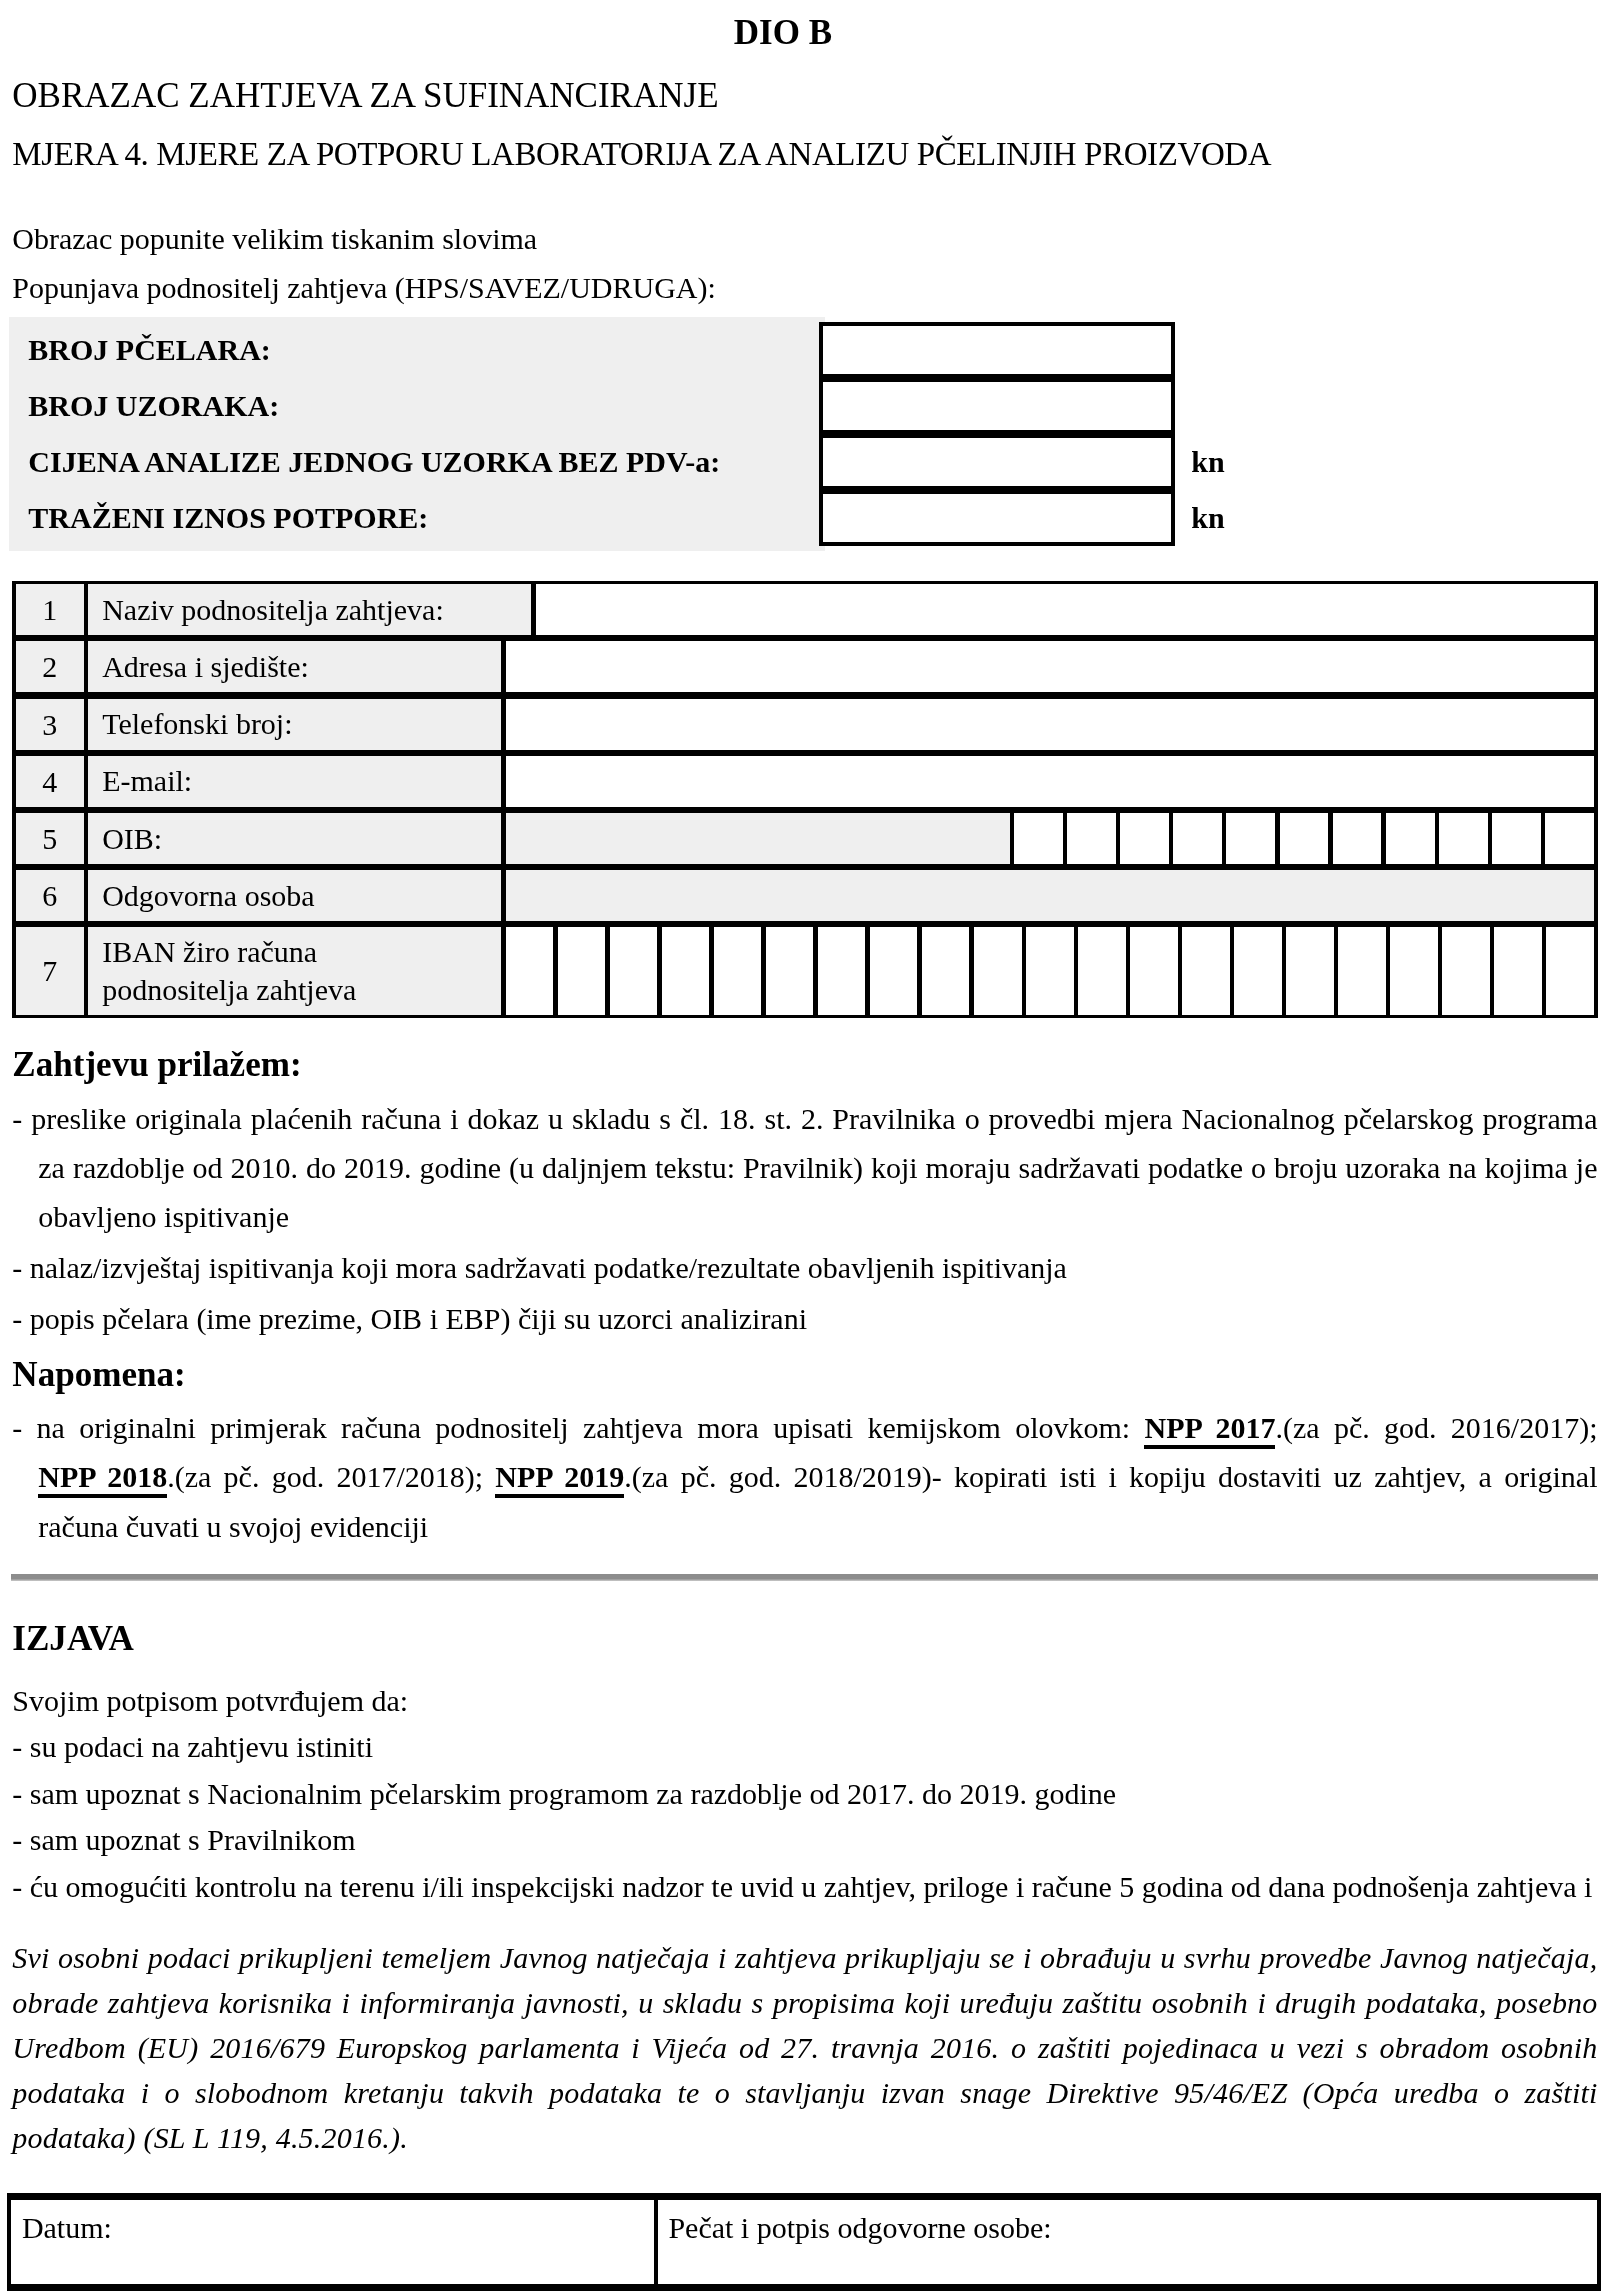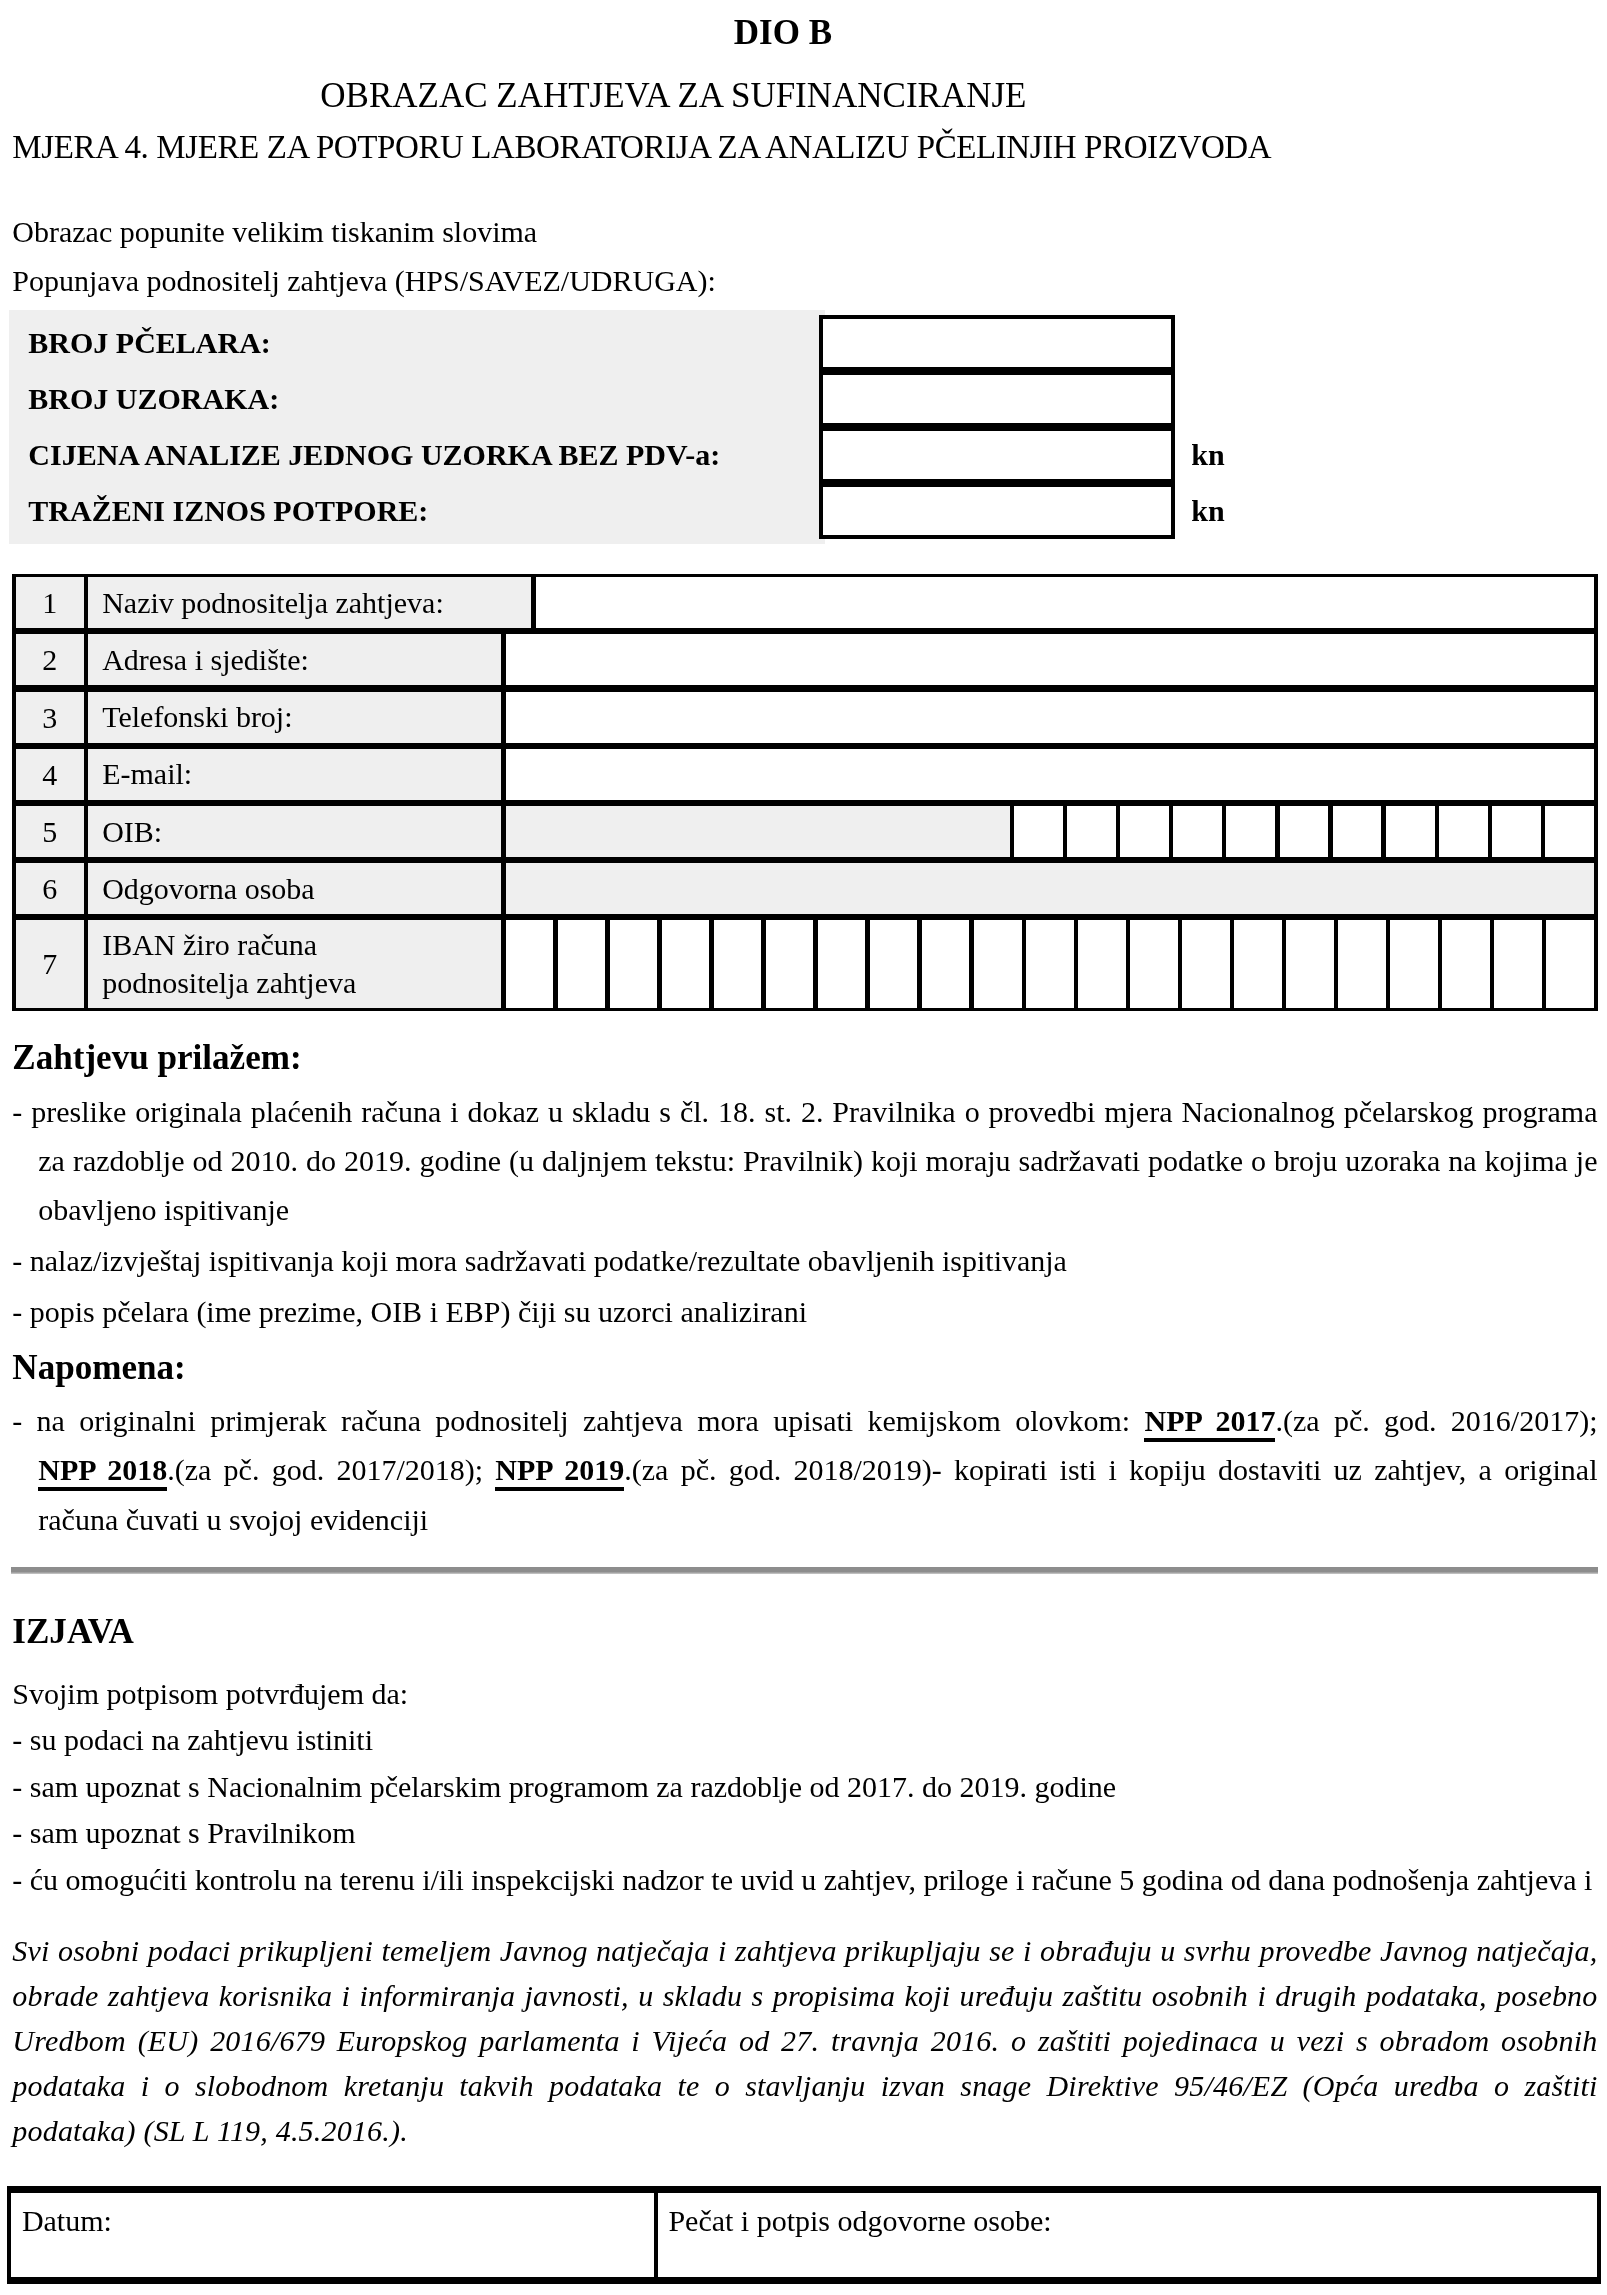--- a/index.html
+++ b/index.html
@@ -6,22 +6,22 @@
   html,body { width:1608px; background:#fff; color:#000; }
   body {
     font-family:"Liberation Serif","DejaVu Serif",serif;
     font-size:30px; line-height:1.5;
     width:1608px; height:2295px; overflow:hidden;
   }
   .content { padding:5.3px 10.5px 0 12.3px; }
 
   
   .t1 { font-size:35px; font-weight:bold; text-align:center; padding-right:44px; margin-top:1.8px; }
-  .t2 { font-size:35px; text-align:center; padding-right:263px; margin-top:10.5px; }
-  .t3 { font-size:33px; letter-spacing:-0.4px; }
+  .t2 { font-size:35px; padding-right:263px; margin-top:10.5px; }
+  .t3 { font-size:33px; margin-top:7px; letter-spacing:-0.4px; }
 
   .intro1 { margin-top:37px; }
   .intro2 { margin-top:3.5px; }
 
   
   .topfields { position:relative; margin-top:12.3px; }
   .topfields::before { content:""; position:absolute; left:-3.5px; top:-5.3px; width:816px; bottom:-5.3px; background:#efefef; }
   .tf-row { position:relative; display:flex; align-items:stretch; height:56px;font-weight:bold; }
   .tf-label { width:807px; display:flex; align-items:center; padding-left:16px; }
   .tf-box { width:356px; background:#fff; border:4.4px solid #000; }

